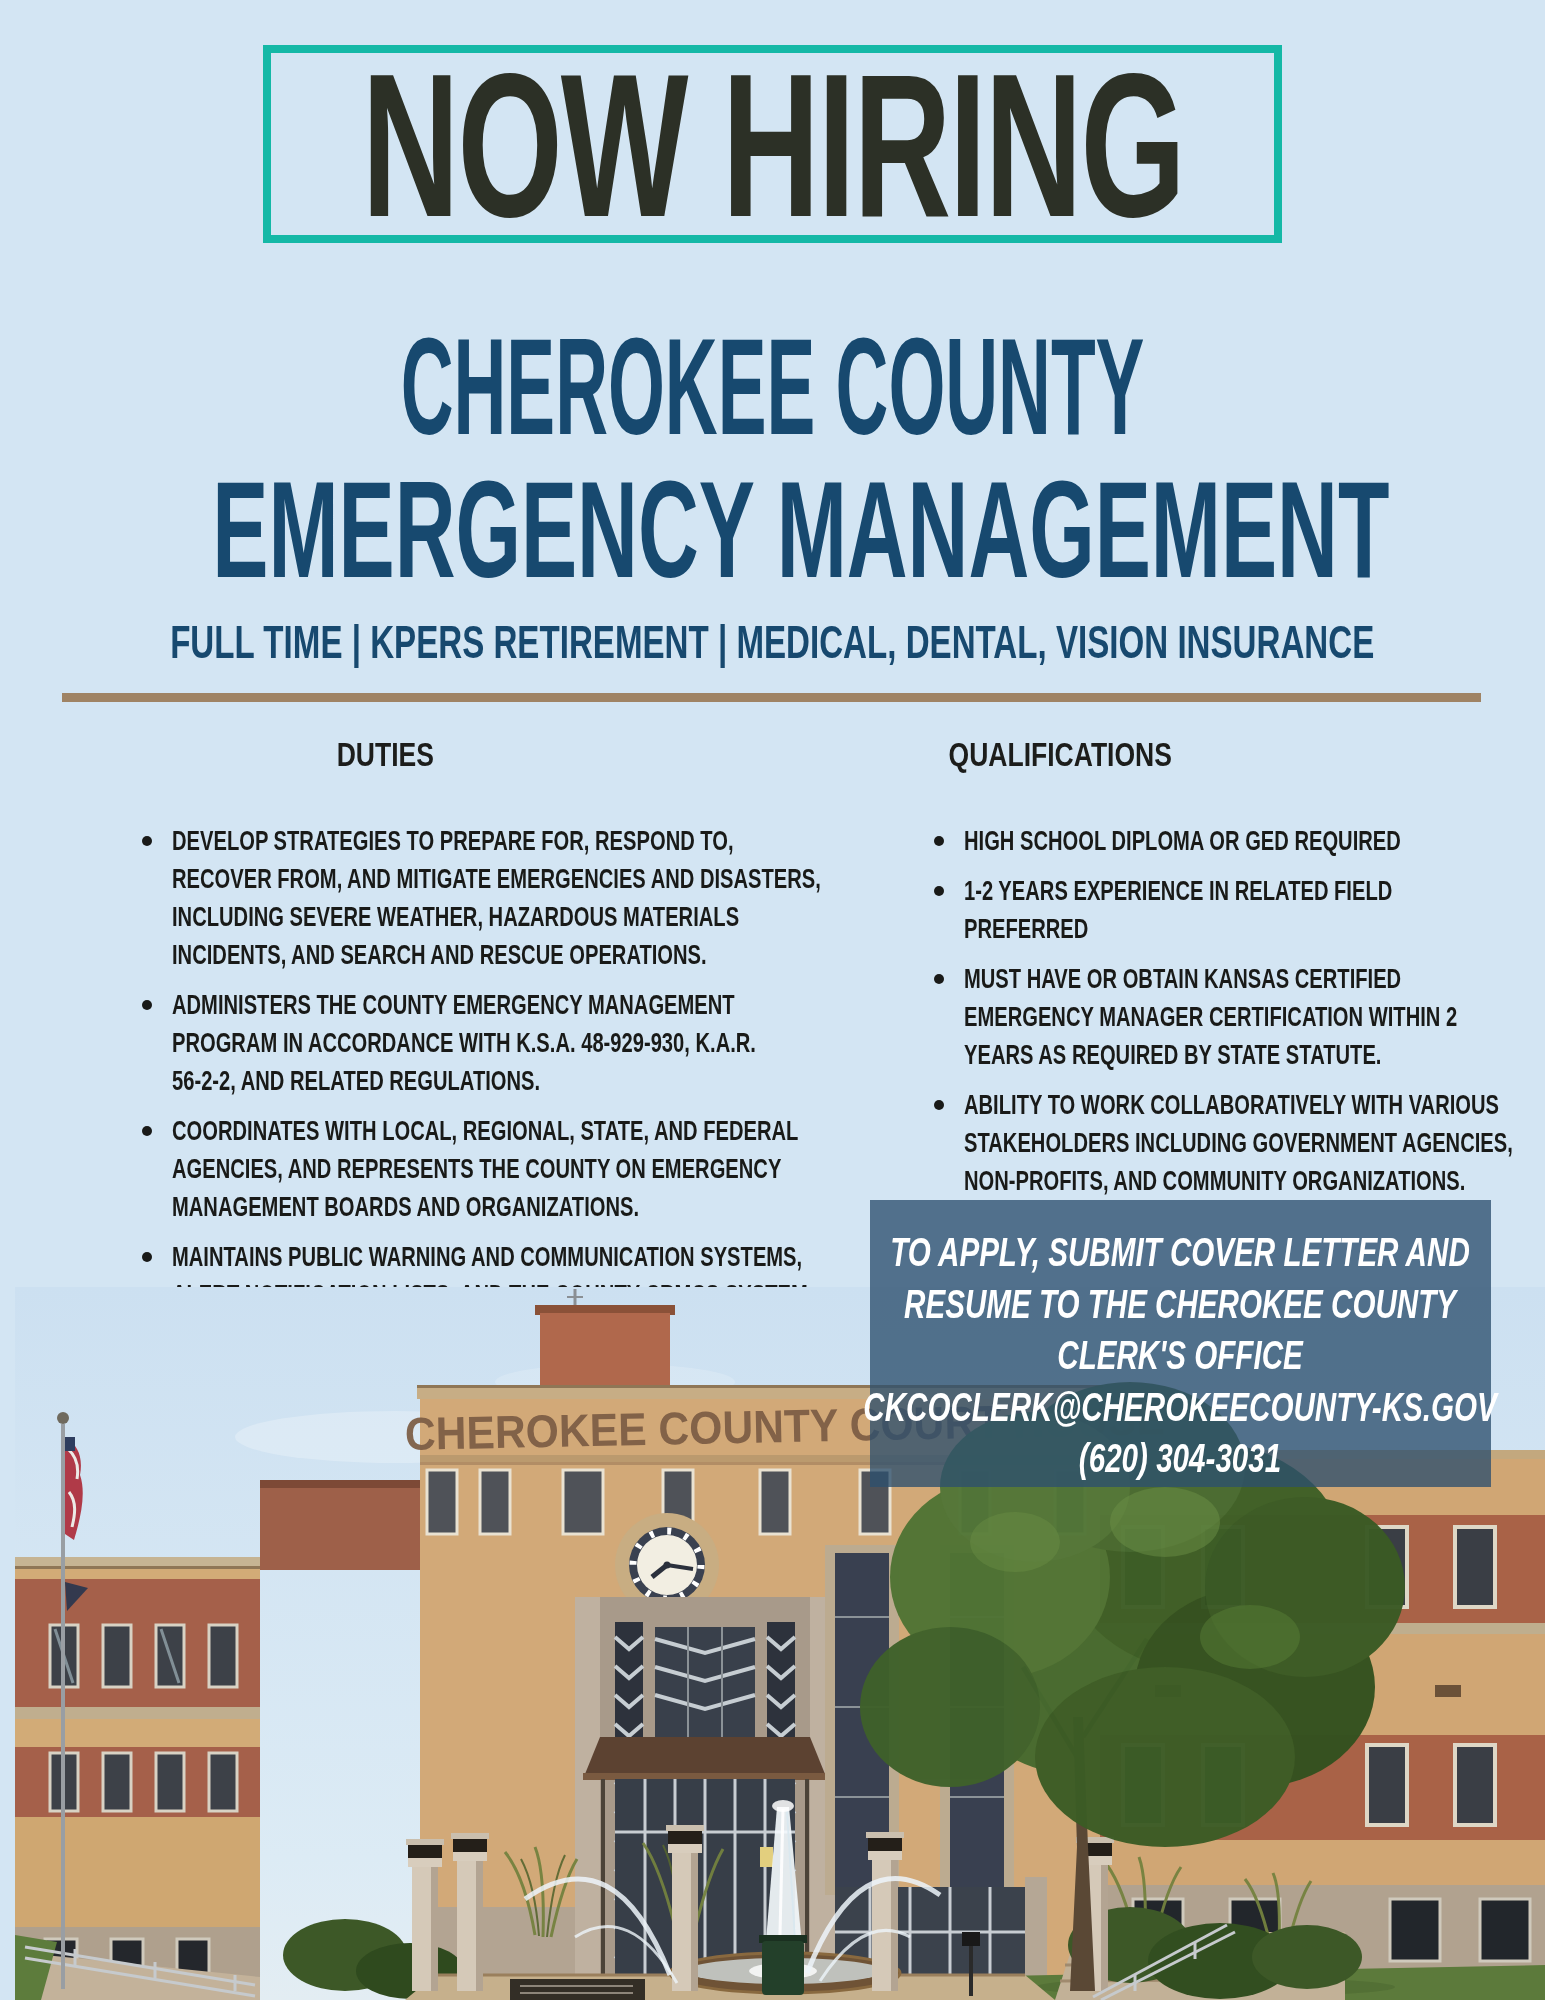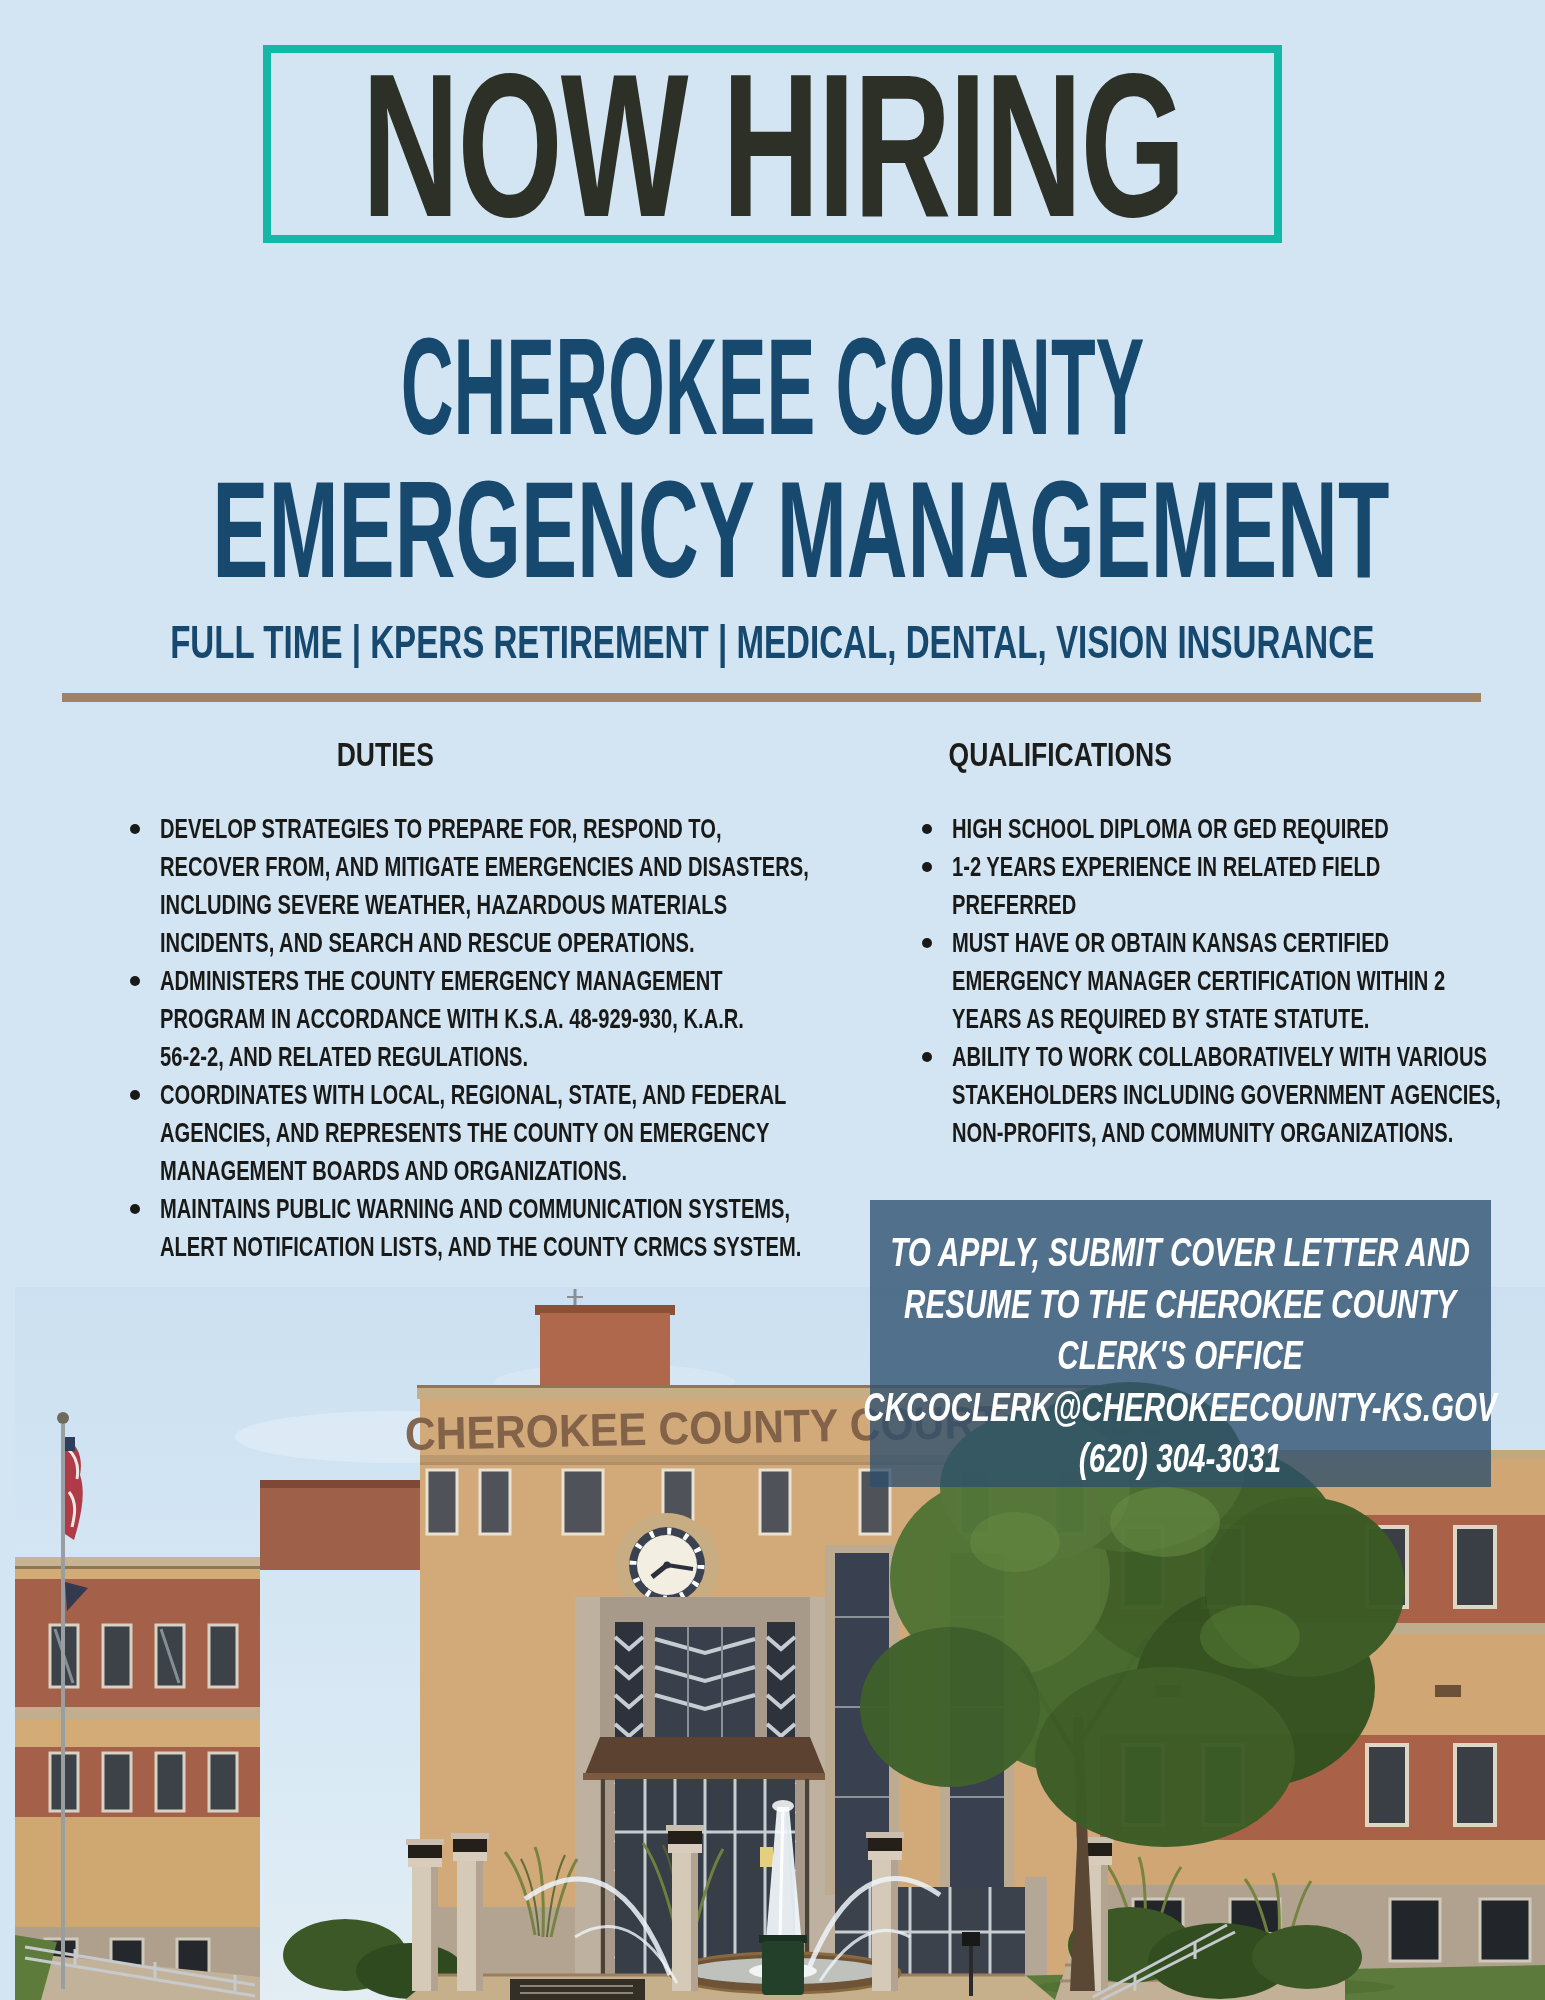--- a/index.html
+++ b/index.html
@@ -37,21 +37,21 @@
   
   .col-heading{display:flex;justify-content:center;top:736px;}
   .col-heading span{
     font-size:34px;font-weight:bold;color:#1c1d1b;white-space:nowrap;
     transform:scaleX(0.78);line-height:1.1;
   }
   .duties-heading{left:120px;width:530px;}
   .quals-heading{left:830px;width:460px;align-items:center;}
   ul.bullets{list-style:none;margin:0;padding:0;}
   ul.bullets li{
-    position:relative;padding-left:40px;margin:0;
+    position:relative;padding-left:40px;margin:12px;
     font-size:28px;font-weight:bold;line-height:38px;color:#191a18;
   }
   ul.bullets li::before{
     content:"";position:absolute;left:10px;top:14px;width:10px;height:10px;
     border-radius:50%;background:#191a18;
   }
   ul.bullets li .condensed{
     display:inline-block;white-space:pre;transform:scaleX(0.72);
     transform-origin:left top;
   }

